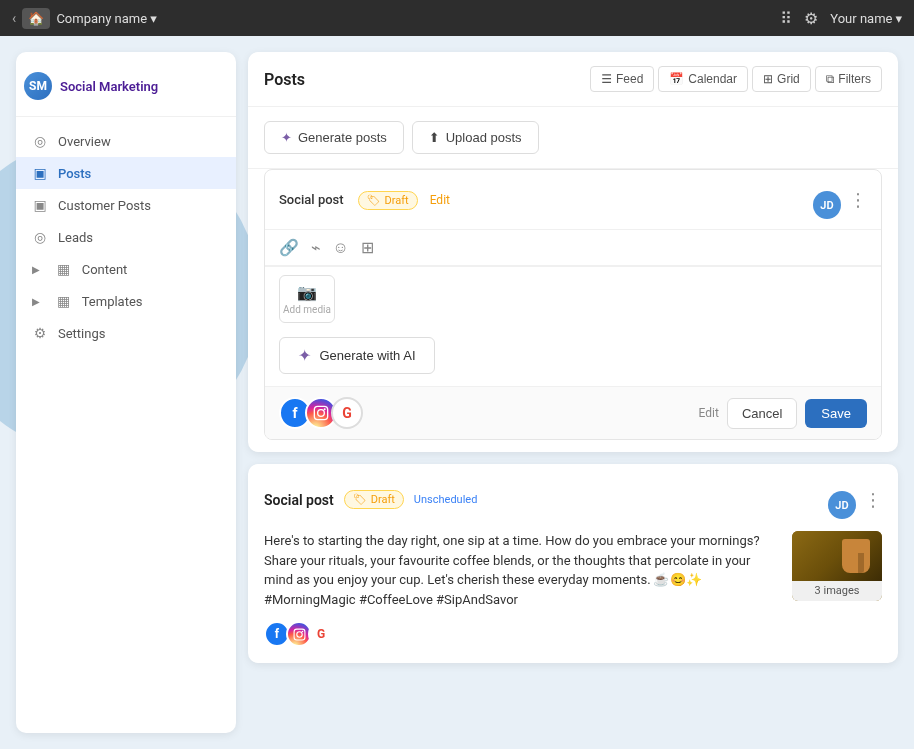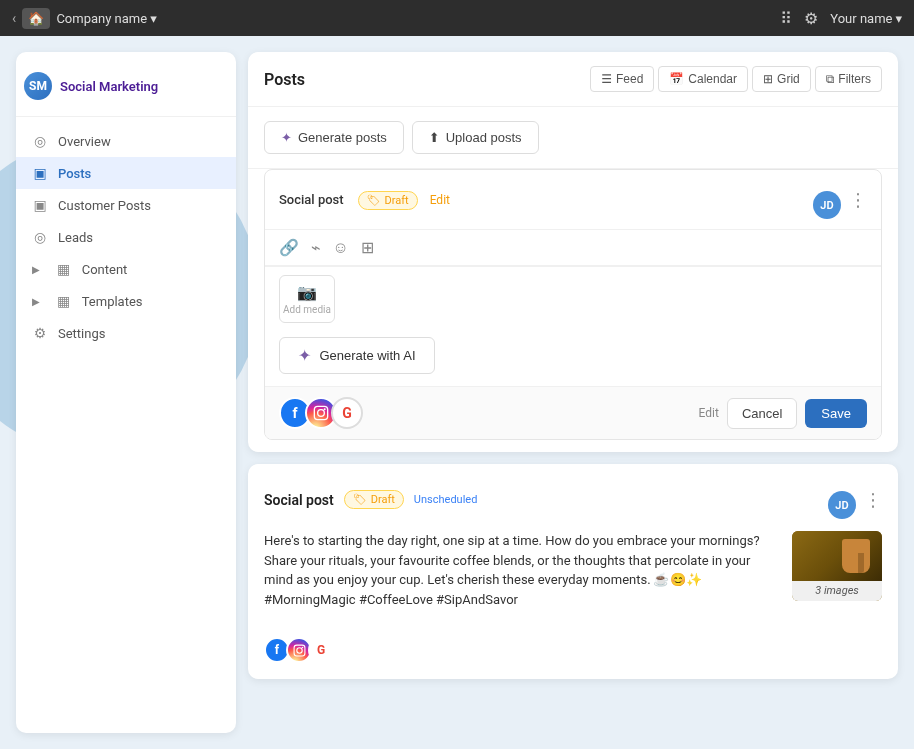--- a/index.html
+++ b/index.html
@@ -485,21 +485,21 @@
     }
     .post-card-right {
       display: flex;
       align-items: center;
       gap: 8px;
     }
     .post-content {
       font-size: 13px;
       color: #333;
       line-height: 1.5;
-      margin-bottom: 28px;
+      margin-bottom: 12px;
       padding-right: 110px;
       position: relative;
     }
     .post-thumbnail {
       position: absolute;
       right: 0;
       top: 0;
       width: 90px;
       height: 70px;
       border-radius: 6px;
@@ -516,21 +516,20 @@
       position: relative;
       overflow: hidden;
     }
     .thumbnail-count {
       font-size: 11px;
       color: #555;
       background: #f0f0f0;
       width: 90px;
       text-align: center;
       padding: 2px 14px;
-      font-style: italic;
     }
     .post-social-icons {
       display: flex;
       gap: 0;
       margin-top: 4px;
     }
     .post-social-icon {
       width: 26px;
       height: 26px;
       border-radius: 50%;

